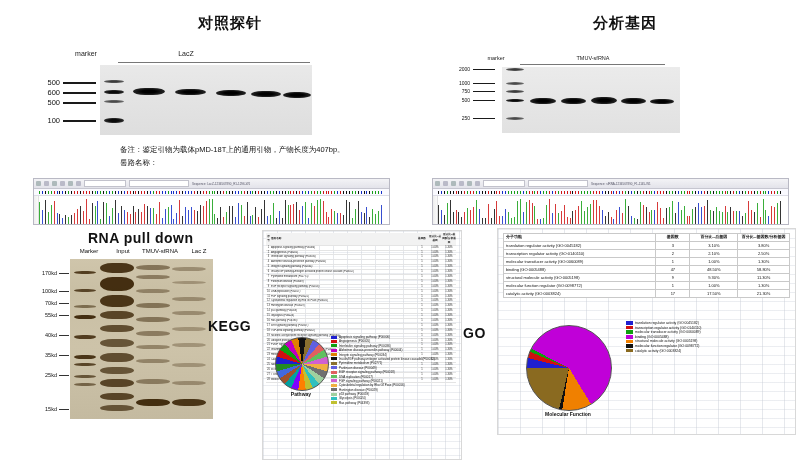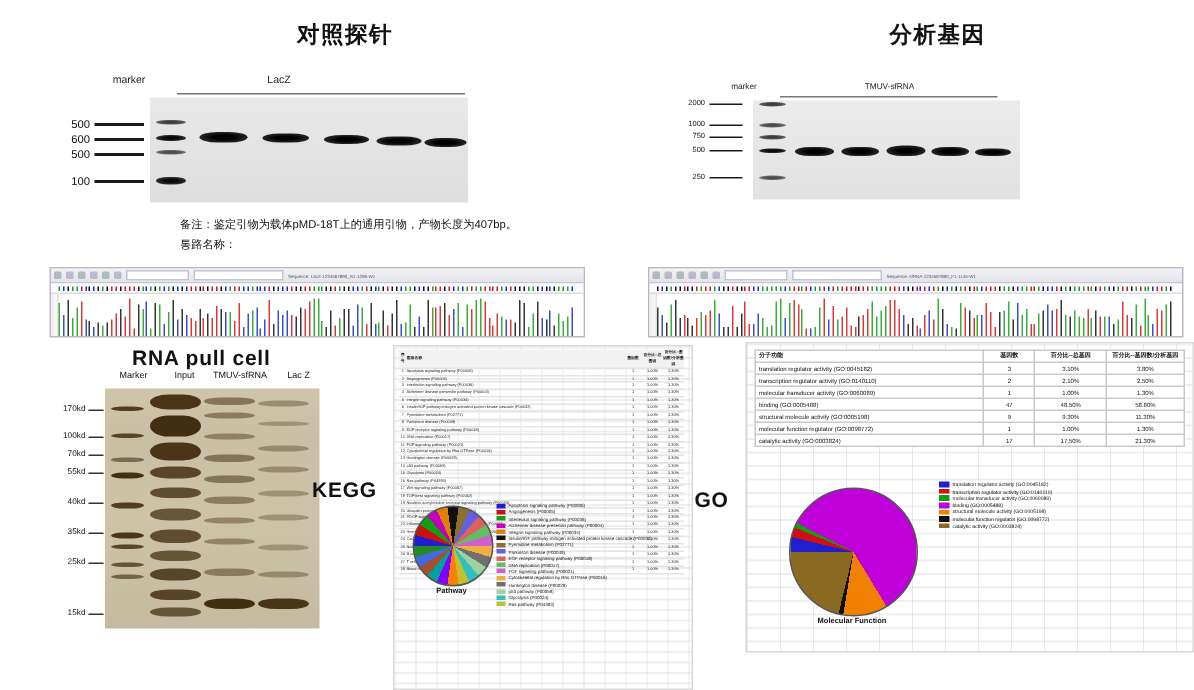--- a/index.html
+++ b/index.html
@@ -656,21 +656,21 @@
       <div class="pk" style="left: 329.534px; height: 26.8593px; background: rgb(24, 160, 24); opacity: 0.85;"></div>
       <div class="pk" style="left: 332.458px; height: 16.2627px; background: rgb(24, 160, 24); opacity: 0.85;"></div>
       <div class="pk" style="left: 335.381px; height: 9.61307px; background: rgb(21, 48, 200); opacity: 0.85;"></div>
       <div class="pk" style="left: 338.305px; height: 20.2145px; background: rgb(208, 24, 24); opacity: 0.85;"></div>
       <div class="pk" style="left: 341.229px; height: 18.9319px; background: rgb(208, 24, 24); opacity: 0.85;"></div>
       <div class="pk" style="left: 344.153px; height: 23.4174px; background: rgb(24, 160, 24); opacity: 0.85;"></div>
       <div class="pk" style="left: 347.076px; height: 24.8179px; background: rgb(16, 16, 16); opacity: 0.85;"></div>
     </div>
 </div>
 
-<div class="abs big-label" style="left:88px;top:230px;">RNA pull cell</div>
+<div class="abs big-label" style="left:88px;top:230px;">RNA pull down</div>
 
 <div class="abs" style="left:45px;top:248px;width:215px;height:185px;">
   <div class="ss-label" style="left:27px;top:0;width:34px;">Marker</div>
   <div class="ss-label" style="left:63px;top:0;width:30px;">Input</div>
   <div class="ss-label" style="left:92px;top:0;width:46px;">TMUV-sfRNA</div>
   <div class="ss-label" style="left:140px;top:0;width:28px;">Lac Z</div>
 
   <div class="ss-box" id="ssbox" style="left:25px;top:11px;width:143px;height:160px;">
       <div class="ss-band" style="left: 4px; width: 22px; top: 12px; height: 3px; background: rgba(60, 38, 8, 0.85); filter: blur(0.5px);"></div>
       <div class="ss-band" style="left: 4px; width: 22px; top: 30px; height: 3px; background: rgba(60, 38, 8, 0.8); filter: blur(0.5px);"></div>

